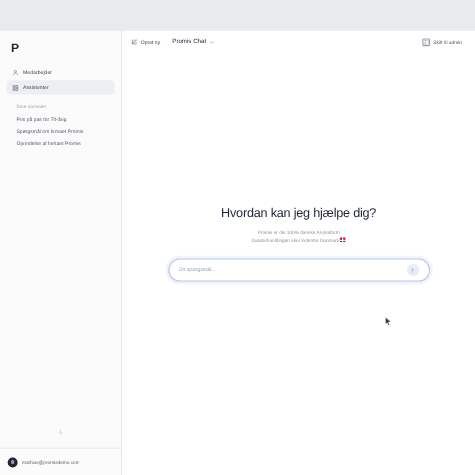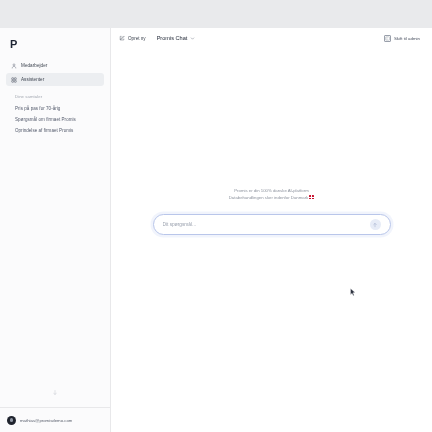--- a/index.html
+++ b/index.html
@@ -450,20 +450,21 @@
             <path d="M6.2 2.6v10.8" stroke="#9aa0ab" stroke-width="1.4"></path>
           </svg>
           <span class="txt">Skift til admin</span>
         </div>
       </div>
 
     </div>
 
     <div class="hero">
 
+      <h1 class="hero-title">Hvordan kan jeg hjælpe dig?</h1>
 
       <p class="hero-sub">
         <span>Promis er din 100% danske AI-platform</span><br>
         <span>Databehandlingen sker indenfor Danmark</span><span class="flag-dk"></span>
       </p>
 
       <div class="composer-wrap">
         <div class="composer">
           <input class="composer-input" type="text" placeholder="Dit spørgsmål..." style="">
           <div class="send-btn">

